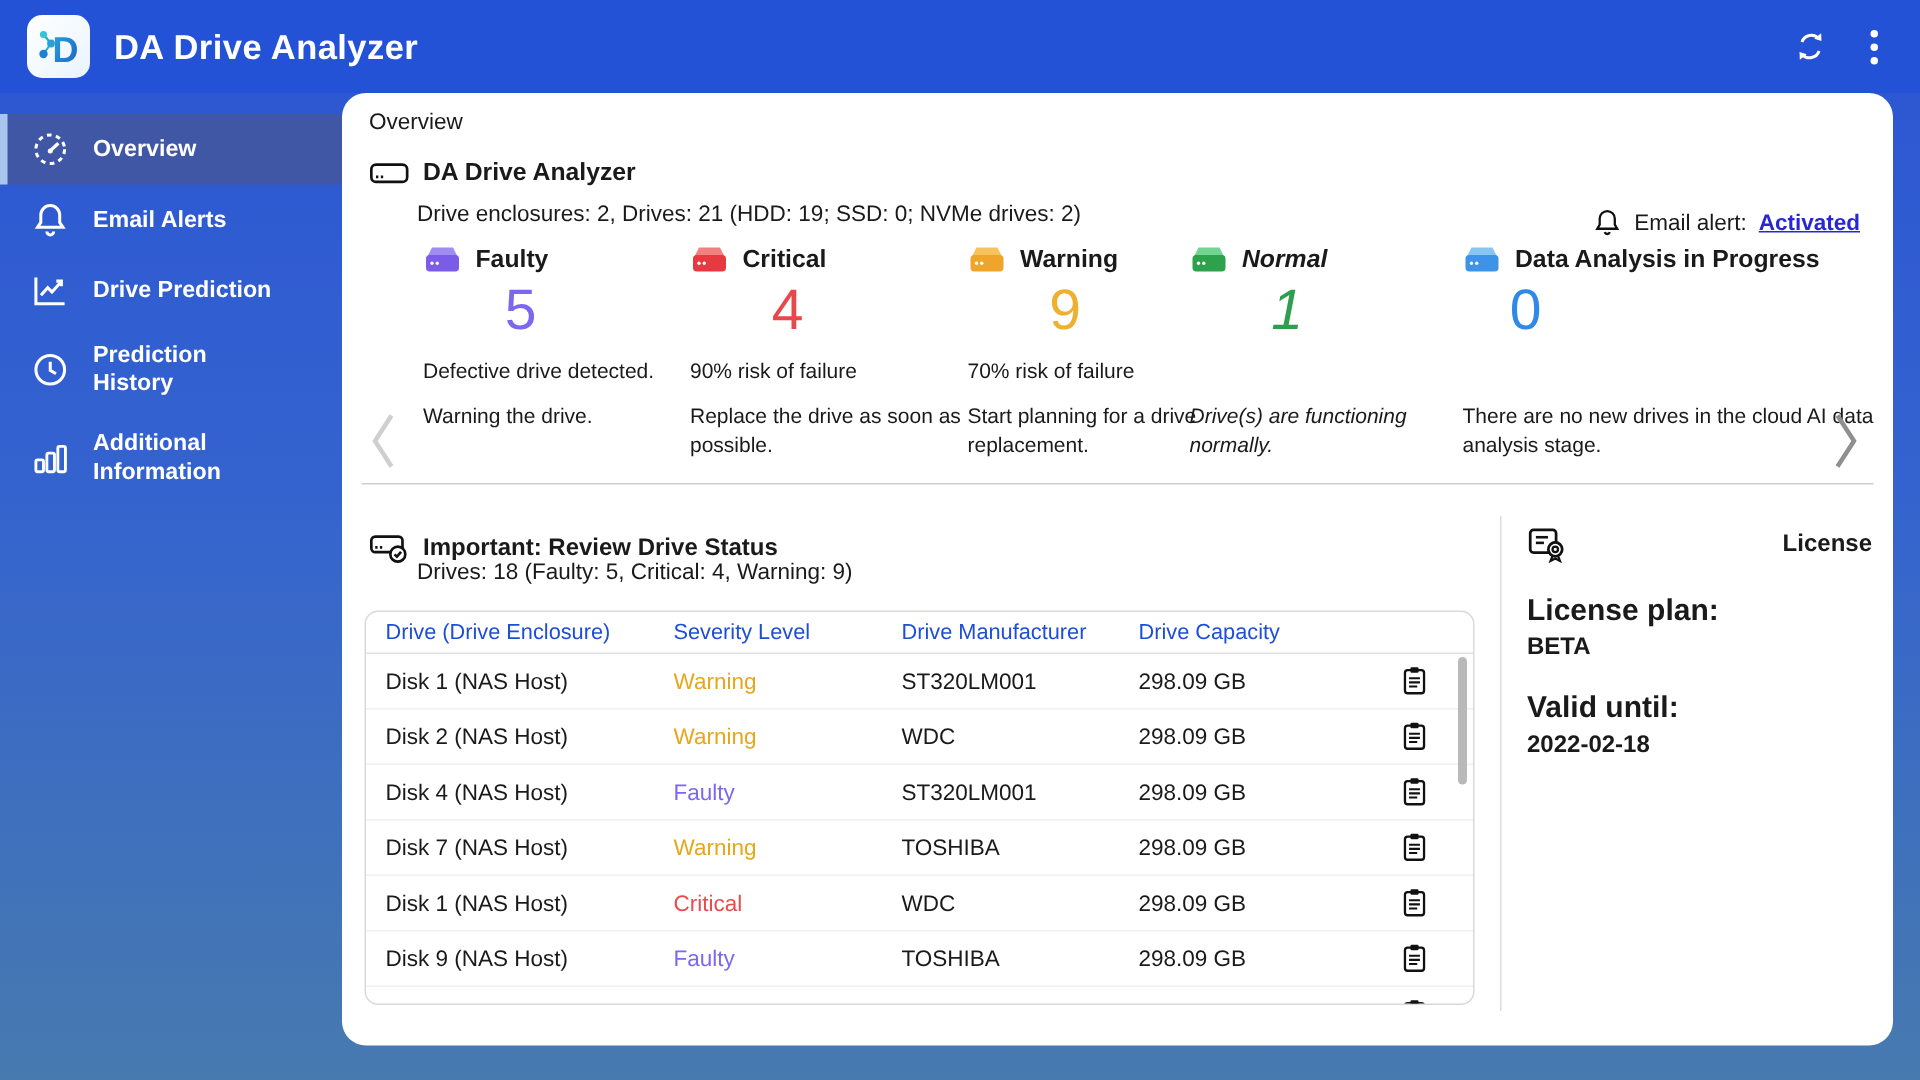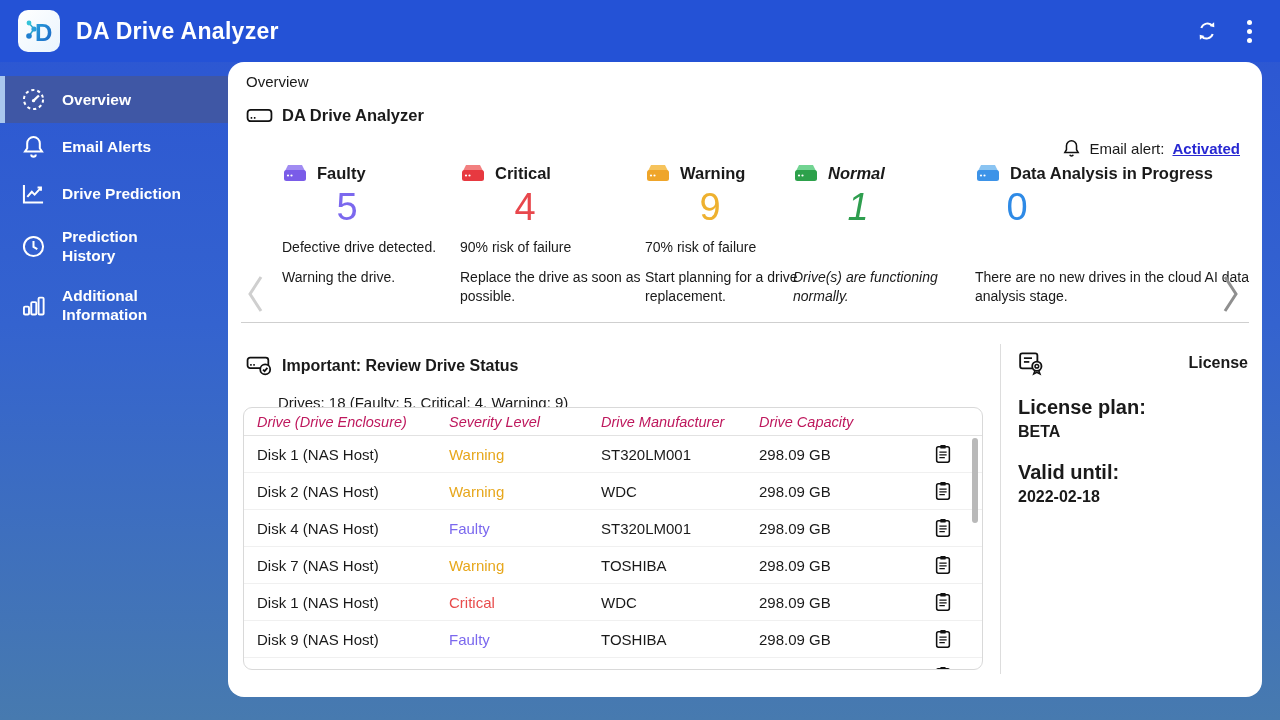--- a/index.html
+++ b/index.html
@@ -57,25 +57,25 @@
   .card-data     { left:747px; width:278px; }
   .card-data .scard-num { width:84px; }
   .chev { position:absolute; background:none; border:none; cursor:pointer; top:112px; }
   .chev-left { left:18px; } .chev-right { right:22px; }
 
   .divider-h { position:absolute; left:13px; width:1008px; top:260px; height:1px; background:#cfcfcf; }
 
   
   .review-head { position:absolute; left:18px; top:292px; display:flex; align-items:center; gap:9px; }
   .review-title { font-size:16px; font-weight:bold; }
-  .review-sub { position:absolute; left:50px; top:332px; font-size:15px; }
+  .review-sub { position:absolute; left:50px; top:311px; font-size:15px; }
   .table-wrap { position:absolute; left:15px; top:345px; width:740px; height:263px;
     border:1px solid #d9d9d9; border-radius:9px; overflow:hidden; background:#fff; }
   .trow, .thead { display:flex; align-items:center; }
-  .thead { height:28px; border-bottom:1px solid #e2e2e2; color:#be185d; font-size:14.5px;font-style:italic; }
+  .thead { height:28px; border-bottom:1px solid #e2e2e2; color:#1d4ed8; font-size:14.5px; }
   .trow { height:37px; border-bottom:1px solid #f0f0f0; font-size:15px; }
   .td, .th { padding-left:13px; white-space:nowrap; overflow:hidden; }
   .col-drive { width:192px; } .col-sev { width:152px; } .col-man { width:158px; }
   .col-cap { width:158px; } .col-icon { flex:1; display:flex; justify-content:center; padding-left:0; }
   .sev-warning { color:#e7a71c; } .sev-faulty { color:#7b68ee; } .sev-critical { color:#e84c4c; }
   .clip-btn { background:none; border:none; cursor:pointer; display:flex; }
   .scrollbar-thumb { position:absolute; right:4px; top:30px; width:6px; height:85px;
     border-radius:3px; background:#b9b9b9; }
 
   .divider-v { position:absolute; left:772px; top:282px; width:1px; height:330px; background:#ddd; }
@@ -183,20 +183,21 @@
   <div class="breadcrumb">Overview</div>
 
   <div class="sec-head">
     <svg width="27" height="21" viewBox="0 0 26 20">
       <rect x="1.5" y="4.5" width="23" height="11" rx="3" fill="none" stroke="#111" stroke-width="1.7"></rect>
       <line x1="4.5" y1="12.3" x2="6" y2="12.3" stroke="#111" stroke-width="1.7"></line>
       <line x1="7.6" y1="12.3" x2="9.1" y2="12.3" stroke="#111" stroke-width="1.7"></line>
     </svg>
     <span class="sec-title">DA Drive Analyzer</span>
   </div>
+  <div class="sec-sub">Drive enclosures: 2, Drives: 21 (HDD: 19; SSD: 0; NVMe drives: 2)</div>
 
   <div class="email-alert">
     <svg width="19" height="21" viewBox="0 0 20 22">
       <path d="M10 2.8a5.3 5.3 0 0 0-5.3 5.3v4.2L3 15.2h14l-1.7-2.9V8.1A5.3 5.3 0 0 0 10 2.8z" fill="none" stroke="#111" stroke-width="1.6"></path>
       <path d="M8.2 17.6a1.9 1.9 0 0 0 3.6 0" fill="none" stroke="#111" stroke-width="1.6"></path>
     </svg>
     <span>Email alert:</span>
     <a href="#" class="email-link">Activated</a>
   </div>
 

